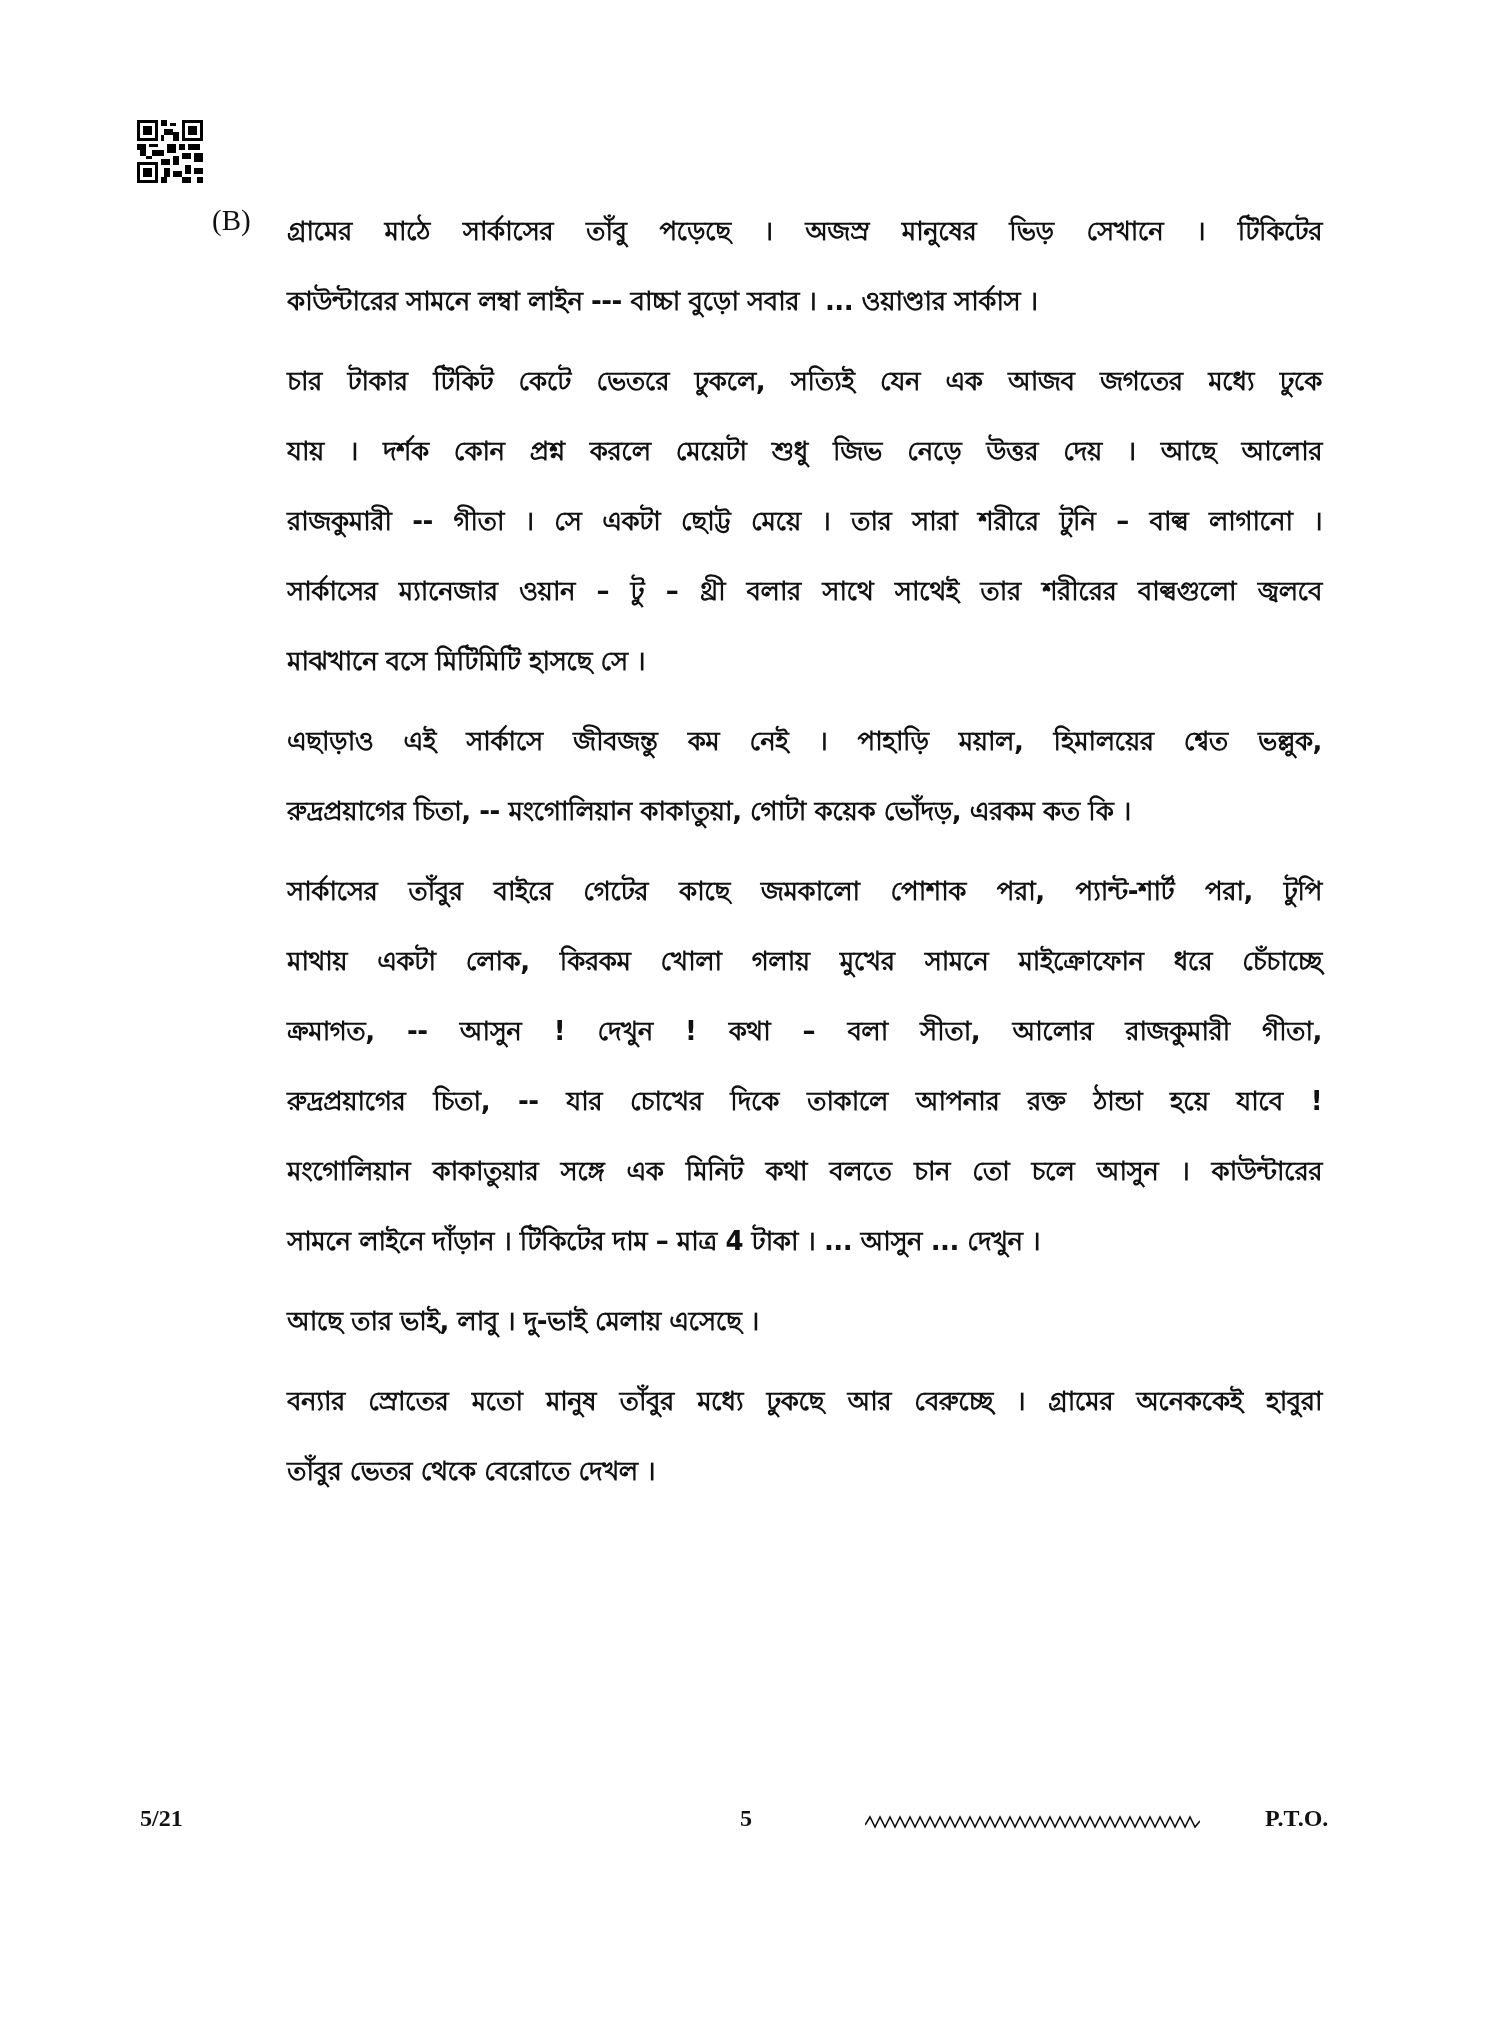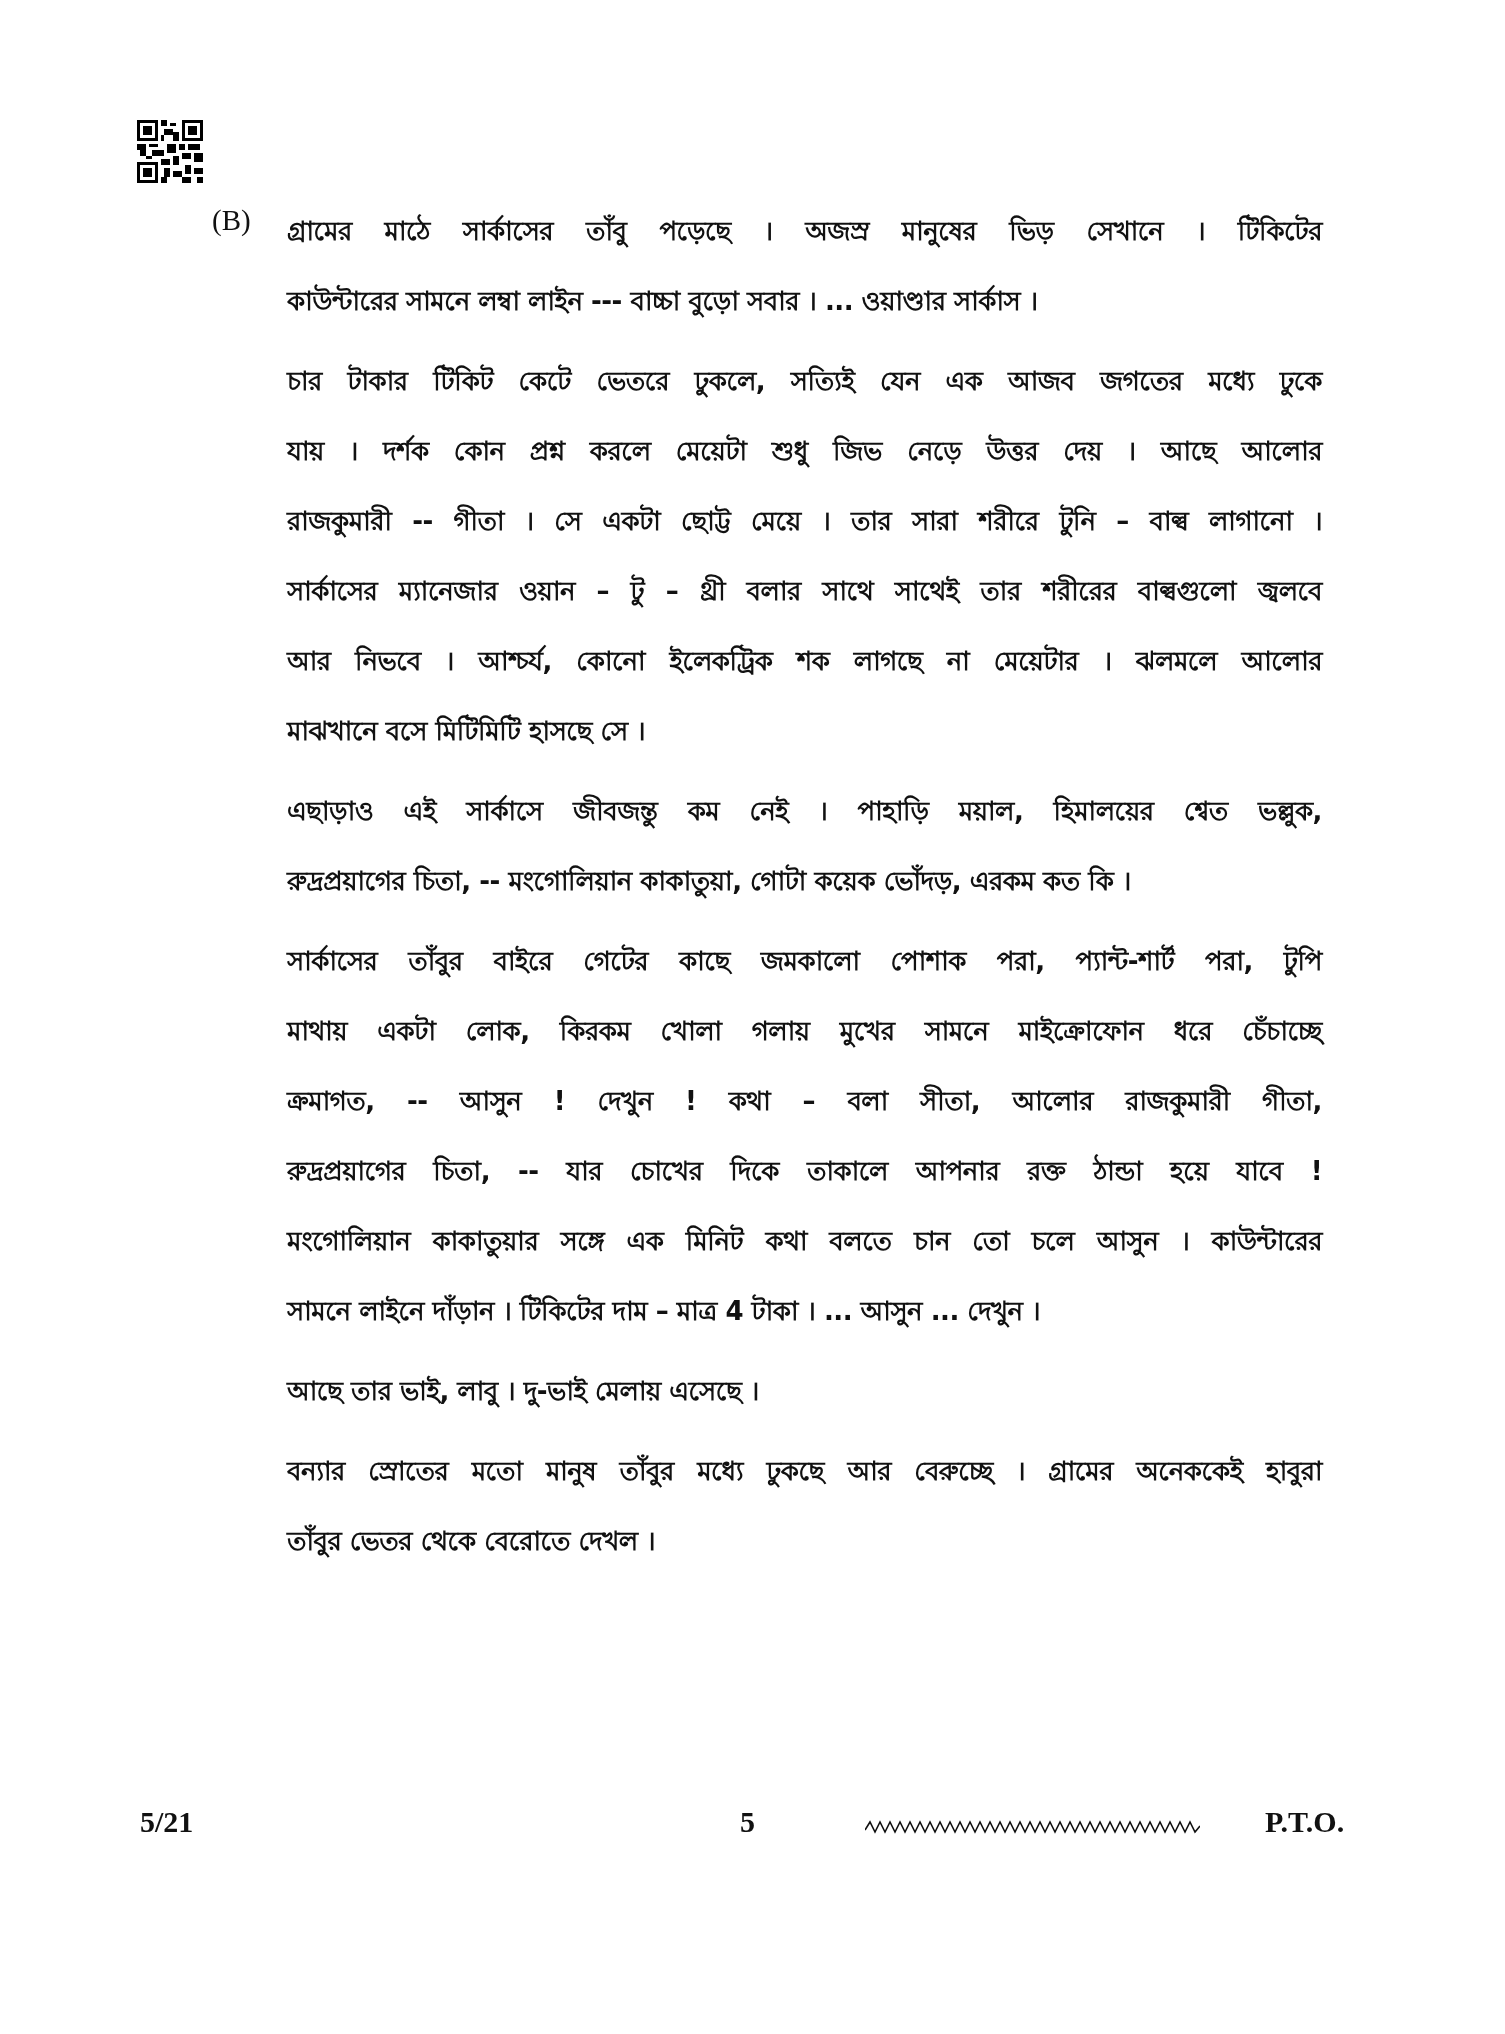--- a/index.html
+++ b/index.html
@@ -60,21 +60,21 @@
     text-align-last: left;
   }
   .footer {
     position: absolute;
     top: 1805px;
     left: 0;
     width: 1505px;
     height: 40px;
     font-family: "Liberation Serif", serif;
     font-weight: bold;
-    font-size: 30px;
+    font-size: 24px;
   }
   .footer .code {
     position: absolute;
     left: 140px;
     top: 0;
   }
   .footer .page-num {
     position: absolute;
     left: 740px;
     top: 0;
@@ -145,21 +145,20 @@
     <p class="para">
       <span class="line">গ্রামের মাঠে সার্কাসের তাঁবু পড়েছে । অজস্র মানুষের ভিড় সেখানে । টিকিটের</span>
       <span class="line last">কাউন্টারের সামনে লম্বা লাইন --- বাচ্চা বুড়ো সবার । ... ওয়াণ্ডার সার্কাস ।</span>
     </p>
 
     <p class="para">
       <span class="line">চার টাকার টিকিট কেটে ভেতরে ঢুকলে, সত্যিই যেন এক আজব জগতের মধ্যে ঢুকে</span>
       <span class="line">যায় । দর্শক কোন প্রশ্ন করলে মেয়েটা শুধু জিভ নেড়ে উত্তর দেয় । আছে আলোর</span>
       <span class="line">রাজকুমারী -- গীতা । সে একটা ছোট্ট মেয়ে । তার সারা শরীরে টুনি – বাল্ব লাগানো ।</span>
       <span class="line">সার্কাসের ম্যানেজার ওয়ান – টু – থ্রী বলার সাথে সাথেই তার শরীরের বাল্বগুলো জ্বলবে</span>
-      <span class="line">আর নিভবে । আশ্চর্য, কোনো ইলেকট্রিক শক লাগছে না মেয়েটার । ঝলমলে আলোর</span>
       <span class="line last">মাঝখানে বসে মিটিমিটি হাসছে সে ।</span>
     </p>
 
     <p class="para">
       <span class="line">এছাড়াও এই সার্কাসে জীবজন্তু কম নেই । পাহাড়ি ময়াল, হিমালয়ের শ্বেত ভল্লুক,</span>
       <span class="line last">রুদ্রপ্রয়াগের চিতা, -- মংগোলিয়ান কাকাতুয়া, গোটা কয়েক ভোঁদড়, এরকম কত কি ।</span>
     </p>
 
     <p class="para">
       <span class="line">সার্কাসের তাঁবুর বাইরে গেটের কাছে জমকালো পোশাক পরা, প্যান্ট-শার্ট পরা, টুপি</span>

